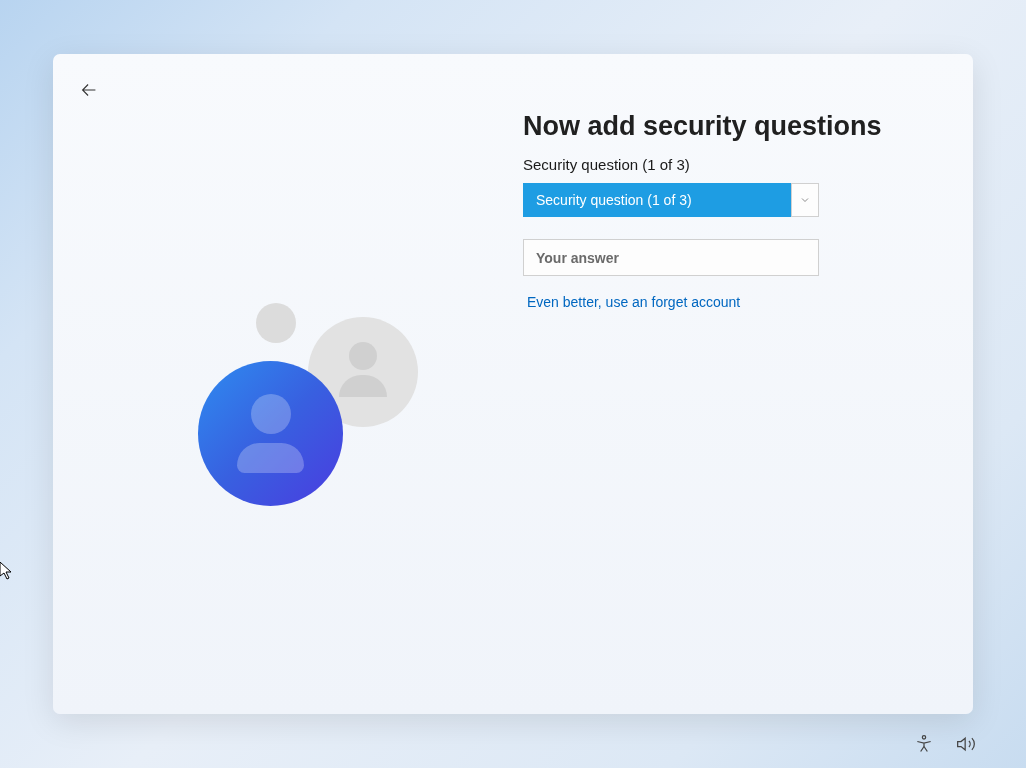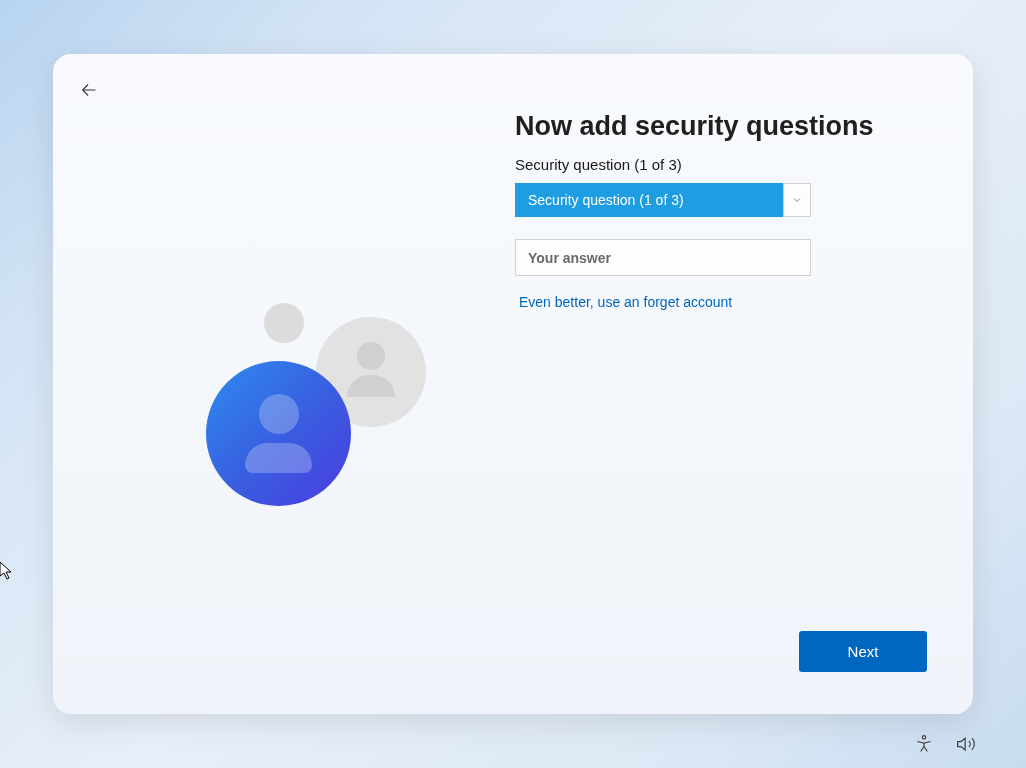--- a/index.html
+++ b/index.html
@@ -17,24 +17,24 @@
       align-items: center;
       justify-content: center;
       position: relative;
       overflow: hidden;
     }
     
     .main-card {
       width: 920px;
       height: 660px;
       background: linear-gradient(180deg, #f8fafd 0%, #f0f4fa 100%);
-      border-radius: 18px;
+      border-radius: 7px;
       box-shadow: 0 8px 32px rgba(0,0,0,0.1);
       position: relative;
-      padding: 22px 38px;
+      padding: 22px 30px;
     }
     
     .back-arrow {
       position: absolute;
       top: 22px;
       left: 22px;
       width: 28px;
       height: 28px;
       display: flex;
       align-items: center;
@@ -298,21 +298,20 @@
       </div>
       
       <input type="text" class="answer-input" placeholder="Your answer" style="">
       
       <a class="online-link">Even better, use an forget account</a>
       
     </div>
 
   </div>
 
-  <button class="next-button">Next</button>
 
 </div>
 
 <div class="system-tray">
   <div class="tray-icon">
     <svg width="20" height="20" viewBox="0 0 24 24" fill="none" stroke="currentColor" stroke-width="1.5">
       <circle cx="12" cy="4" r="2"></circle>
       <path d="M4 9 L12 11 L20 9 M12 11 L12 15 M12 15 L8 21 M12 15 L16 21"></path>
     </svg>
   </div>

